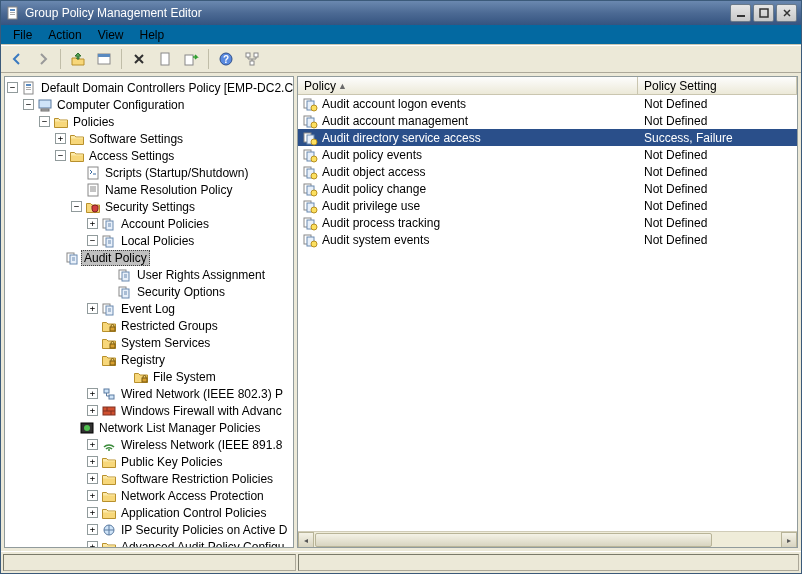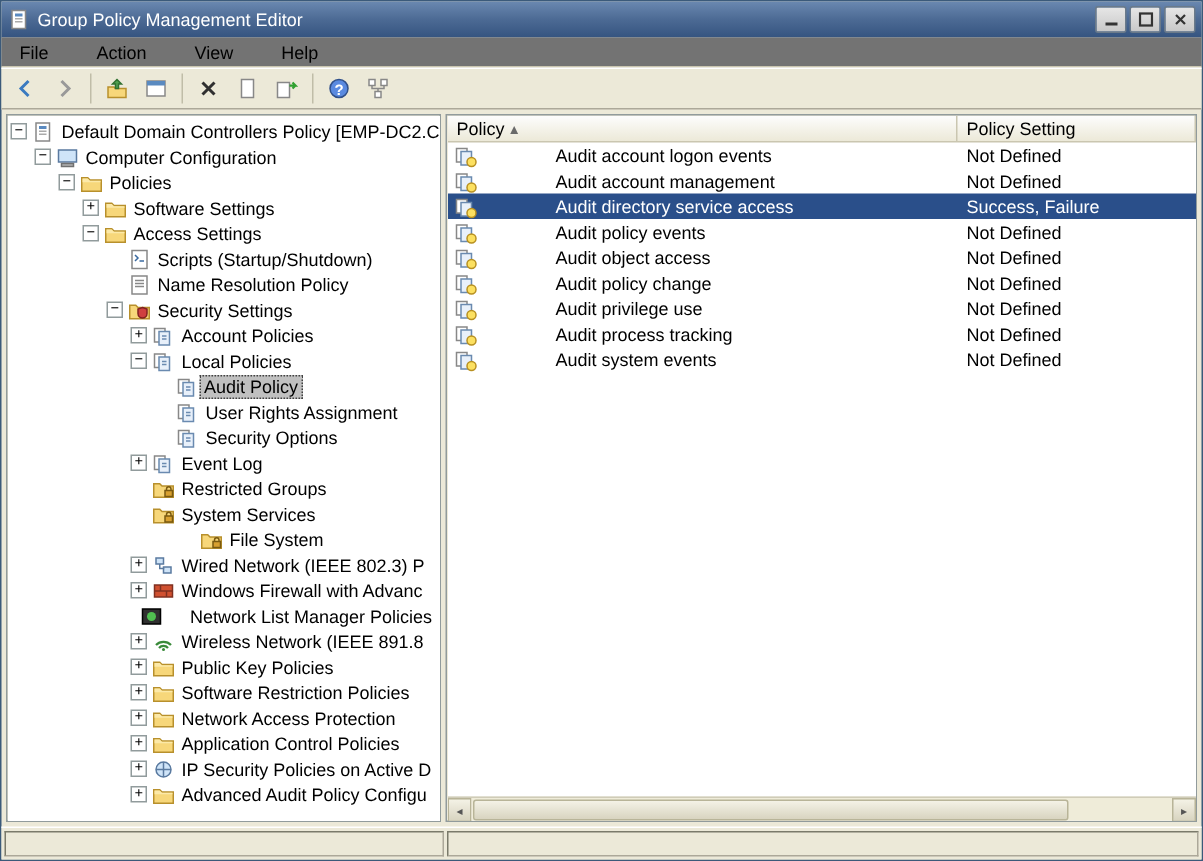--- a/index.html
+++ b/index.html
@@ -40,26 +40,25 @@
     width: 21px; height: 18px;
     background: linear-gradient(to bottom,#e6e6e6,#c8c8c8);
     border: 1px solid #6a7a8a;
     border-radius: 2px;
     display: flex; align-items: center; justify-content: center;
     font-size: 10px; font-weight:bold;
     color:#333;
   }
   .menubar {
     height: 20px;
-    background: #737373;
+    background: #0369a1;
     display: flex;
     align-items: center;
     padding: 0 4px;
     border-bottom: 1px solid #cac6b0;
-    gap: 16px;
   }
   .menubar .menu-item { padding: 2px 8px; cursor:default; }
   .toolbar {
     height: 28px;
     background: #ece9d8;
     border-top: 1px solid #fff;
     border-bottom: 1px solid #aca899;
     display: flex;
     align-items: center;
     padding: 0 4px;
@@ -141,21 +140,21 @@
   .list-body { flex:1; overflow:auto;}
   .list-row {
     display:flex;
     height:17px;
     align-items:center;
   }
   .list-row.selected {
     background:#2a4f8a;
     color:#fff;
   }
-  .cell-policy { width:340px; display:flex; align-items:center; padding-left:4px;gap:48px;}
+  .cell-policy { width:340px; display:flex; align-items:center; padding-left:4px;}
   .cell-setting { flex:1; padding-left:6px;}
   .list-icon {
     width:16px; height:16px; margin-right:4px;
     display:inline-flex; align-items:center; justify-content:center;
     flex-shrink:0;
   }
   .statusbar {
     height: 22px;
     background: #ece9d8;
     border-top: 1px solid #fff;
@@ -468,21 +467,21 @@
           </div>
           <div class="tree-row" style="padding-left: 82px;">
             <span class="expander">−</span>
             <span class="tree-icon">
               <svg width="16" height="16">
                 <use href="#i-policy-group"></use>
               </svg>
             </span>
             <span class="label">Local Policies</span>
           </div>
-          <div class="tree-row selected" style="padding-left: 98px;">
+          <div class="tree-row selected" style="padding-left: 46px;">
             <span class="no-expander"></span>
             <span class="tree-icon">
               <svg width="16" height="16">
                 <use href="#i-policy-group"></use>
               </svg>
             </span>
             <span class="label">Audit Policy</span>
           </div>
           <div class="tree-row" style="padding-left: 98px;">
             <span class="no-expander"></span>
@@ -522,20 +521,29 @@
           </div>
           <div class="tree-row" style="padding-left: 82px;">
             <span class="no-expander"></span>
             <span class="tree-icon">
               <svg width="16" height="16">
                 <use href="#i-folder-lock"></use>
               </svg>
             </span>
             <span class="label">System Services</span>
           </div>
+          <div class="tree-row" style="padding-left: 82px;">
+            <span class="no-expander"></span>
+            <span class="tree-icon">
+              <svg width="16" height="16">
+                <use href="#i-folder-lock"></use>
+              </svg>
+            </span>
+            <span class="label">Registry</span>
+          </div>
           <div class="tree-row" style="padding-left: 114px;">
             <span class="no-expander"></span>
             <span class="tree-icon">
               <svg width="16" height="16">
                 <use href="#i-folder-lock"></use>
               </svg>
             </span>
             <span class="label">File System</span>
           </div>
           <div class="tree-row" style="padding-left: 82px;">
@@ -549,21 +557,21 @@
           </div>
           <div class="tree-row" style="padding-left: 82px;">
             <span class="expander">+</span>
             <span class="tree-icon">
               <svg width="16" height="16">
                 <use href="#i-firewall"></use>
               </svg>
             </span>
             <span class="label">Windows Firewall with Advanc</span>
           </div>
-          <div class="tree-row" style="padding-left: 60px; justify-content: space-between;">
+          <div class="tree-row" style="padding-left: 60px;">
             <span class="no-expander"></span>
             <span class="tree-icon">
               <svg width="16" height="16">
                 <use href="#i-netlist"></use>
               </svg>
             </span>
             <span class="label">Network List Manager Policies</span>
           </div>
           <div class="tree-row" style="padding-left: 82px;">
             <span class="expander">+</span>

